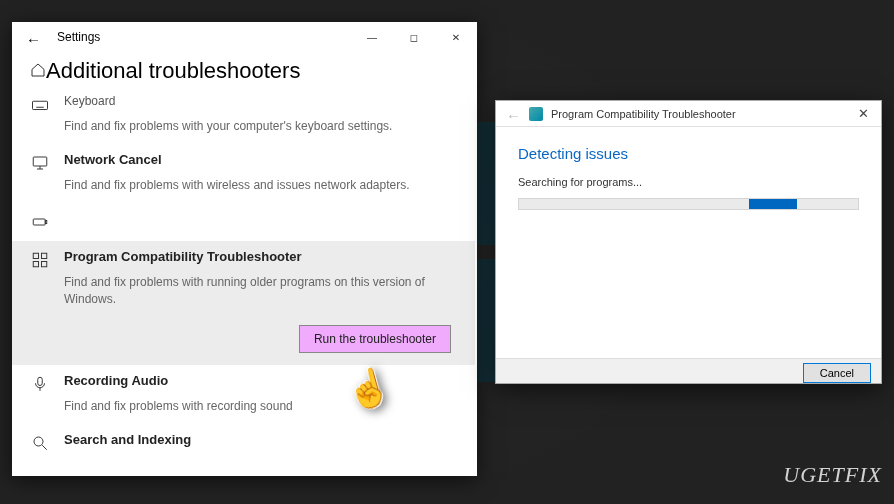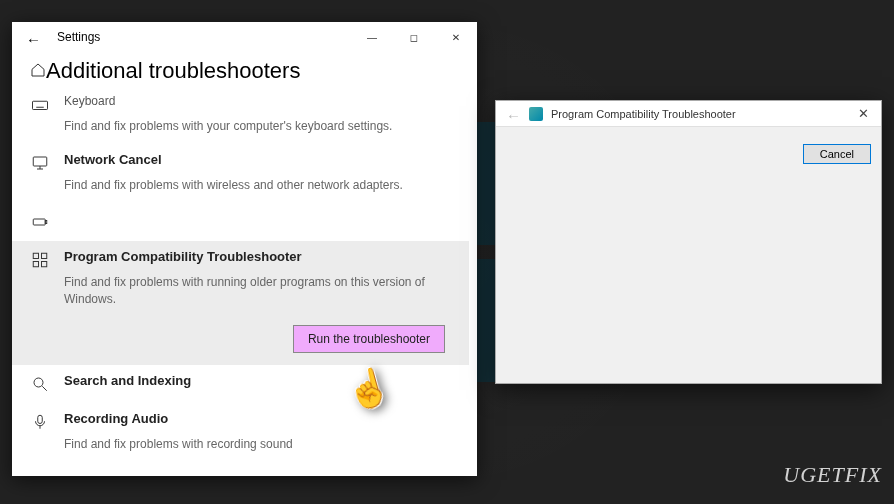--- a/index.html
+++ b/index.html
@@ -74,21 +74,21 @@
     .back-arrow { font-size: 15px; padding: 4px 6px; }
     .app-title { font-size: 12px; margin-left: 10px; }
     .titlebar-left { display: flex; align-items: center; }
     .page-header {
       display: flex;
       align-items: center;
       padding: 6px 18px 10px 18px;
     }
     .home-icon { font-size: 14px; }
     .page-title { font-size: 22px; font-weight: 400; }
-    .list { padding: 0 8px 0 0; }
+    .list { padding: 0 2px 0 0; }
     .item {
       display: flex;
       padding: 8px 18px 10px 18px;
       gap: 14px;
     }
     .item.selected { background: #ececec; }
     .item-icon {
       width: 20px;
       flex-shrink: 0;
       display: flex;
@@ -156,24 +156,24 @@
     }
     .progress-chunk {
       position: absolute;
       right: 18%;
       top: 0;
       bottom: 0;
       width: 48px;
       background: #0067c0;
     }
     .dlg-footer {
-      height: 54px;
+      height: 24px;
       background: #f0f0f0;
       display: flex;
-      align-items: center;
+      align-items: flex-end;
       justify-content: flex-end;
       padding: 0 10px;
     }
     .cancel-btn {
       background: #e1e1e1;
       border: 1px solid #0078d7;
       padding: 3px 16px;
       font-size: 11px;
     }
   </style>
@@ -232,21 +232,21 @@
     <div class="item">
       <div class="item-icon">
         <svg viewBox="0 0 24 24">
             <rect x="3" y="4" width="18" height="12" rx="1"></rect>
             <line x1="8" y1="20" x2="16" y2="20"></line>
             <line x1="12" y1="16" x2="12" y2="20"></line>
           </svg>
       </div>
       <div class="item-body">
         <div class="item-title">Network Cancel</div>
-        <div class="item-desc">Find and fix problems with wireless and other network adapters.</div>
+        <div class="item-desc">Find and fix problems with wireless and issues network adapters.</div>
       </div>
     </div>
 
     <div class="item">
       <div class="item-icon">
         <svg viewBox="0 0 24 24">
             <rect x="3" y="8" width="16" height="8" rx="1"></rect>
             <rect x="19" y="10" width="2" height="4"></rect>
           </svg>
       </div>
@@ -266,55 +266,62 @@
         <div class="item-desc">Find and fix problems with running older programs on this version of Windows.</div>
       </div>
     </div>
     <div class="run-btn-wrap">
       <button class="run-btn">Run the troubleshooter</button>
     </div>
 
     <div class="item">
       <div class="item-icon">
         <svg viewBox="0 0 24 24">
-            <circle cx="10" cy="10" r="6"></circle>
-            <line x1="15" y1="15" x2="21" y2="21"></line>
-          </svg>
-      </div>
-      <div class="item-body">
-        <div class="item-title">Search and Indexing</div>
-      </div>
-    </div>
-
-    <div class="item">
-      <div class="item-icon">
-        <svg viewBox="0 0 24 24">
             <rect x="9" y="3" width="6" height="11" rx="3"></rect>
             <path d="M6 11a6 6 0 0 0 12 0"></path>
             <line x1="12" y1="17" x2="12" y2="21"></line>
           </svg>
       </div>
       <div class="item-body">
         <div class="item-title">Recording Audio</div>
         <div class="item-desc">Find and fix problems with recording sound</div>
+      </div>
+    </div>
+
+    <div class="item">
+      <div class="item-icon">
+        <svg viewBox="0 0 24 24">
+            <circle cx="10" cy="10" r="6"></circle>
+            <line x1="15" y1="15" x2="21" y2="21"></line>
+          </svg>
+      </div>
+      <div class="item-body">
+        <div class="item-title">Search and Indexing</div>
       </div>
     </div>
 
   </div>
 </div>
 
 <div class="cursor">☝</div>
 
 <div class="trouble-dialog">
   <div class="dlg-topbar">
     <div class="dlg-topbar-left">
       <span class="dlg-arrow">←</span>
       <span class="dlg-icon"></span>
       <span class="dlg-title">Program Compatibility Troubleshooter</span>
     </div>
     <span class="dlg-close">✕</span>
   </div>
+  <div class="dlg-body">
+    <div class="dlg-heading">Detecting issues</div>
+    <div class="dlg-status">Searching for programs...</div>
+    <div class="progress">
+      <div class="progress-chunk"></div>
+    </div>
+  </div>
   <div class="dlg-footer">
     <button class="cancel-btn">Cancel</button>
   </div>
 </div>
 
 <div class="watermark">UGETFIX</div>
 
 </body></html>

